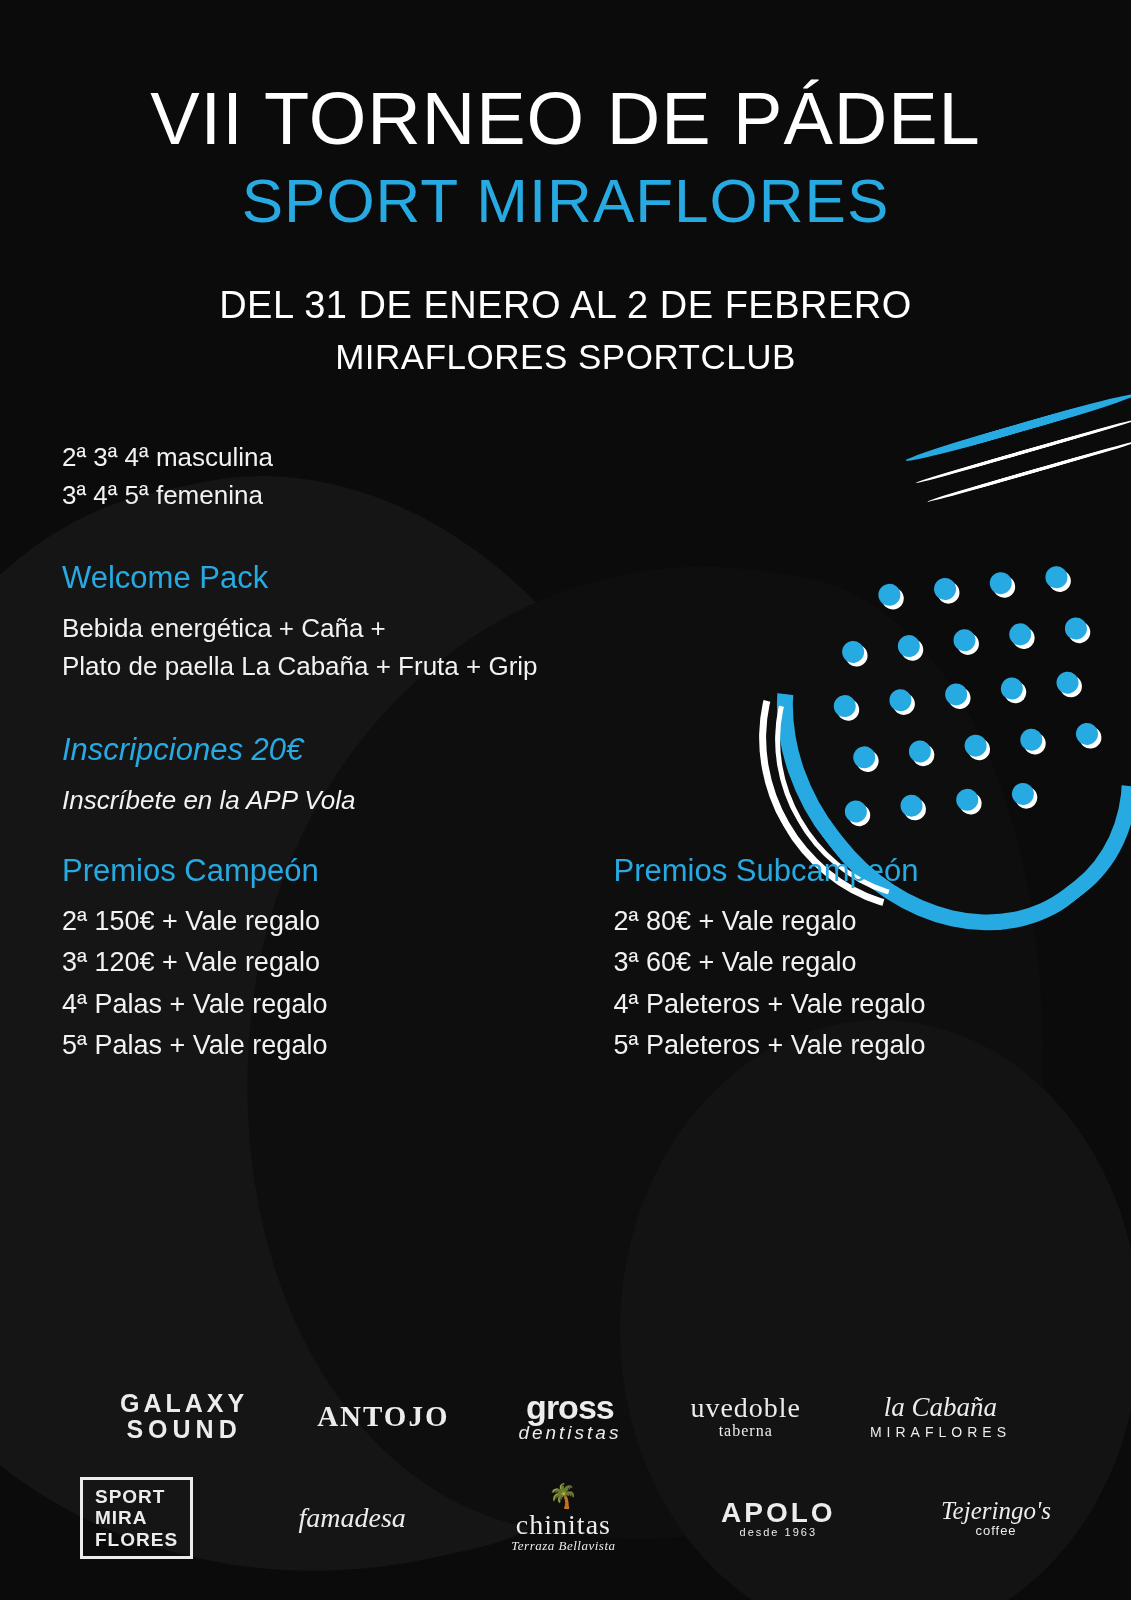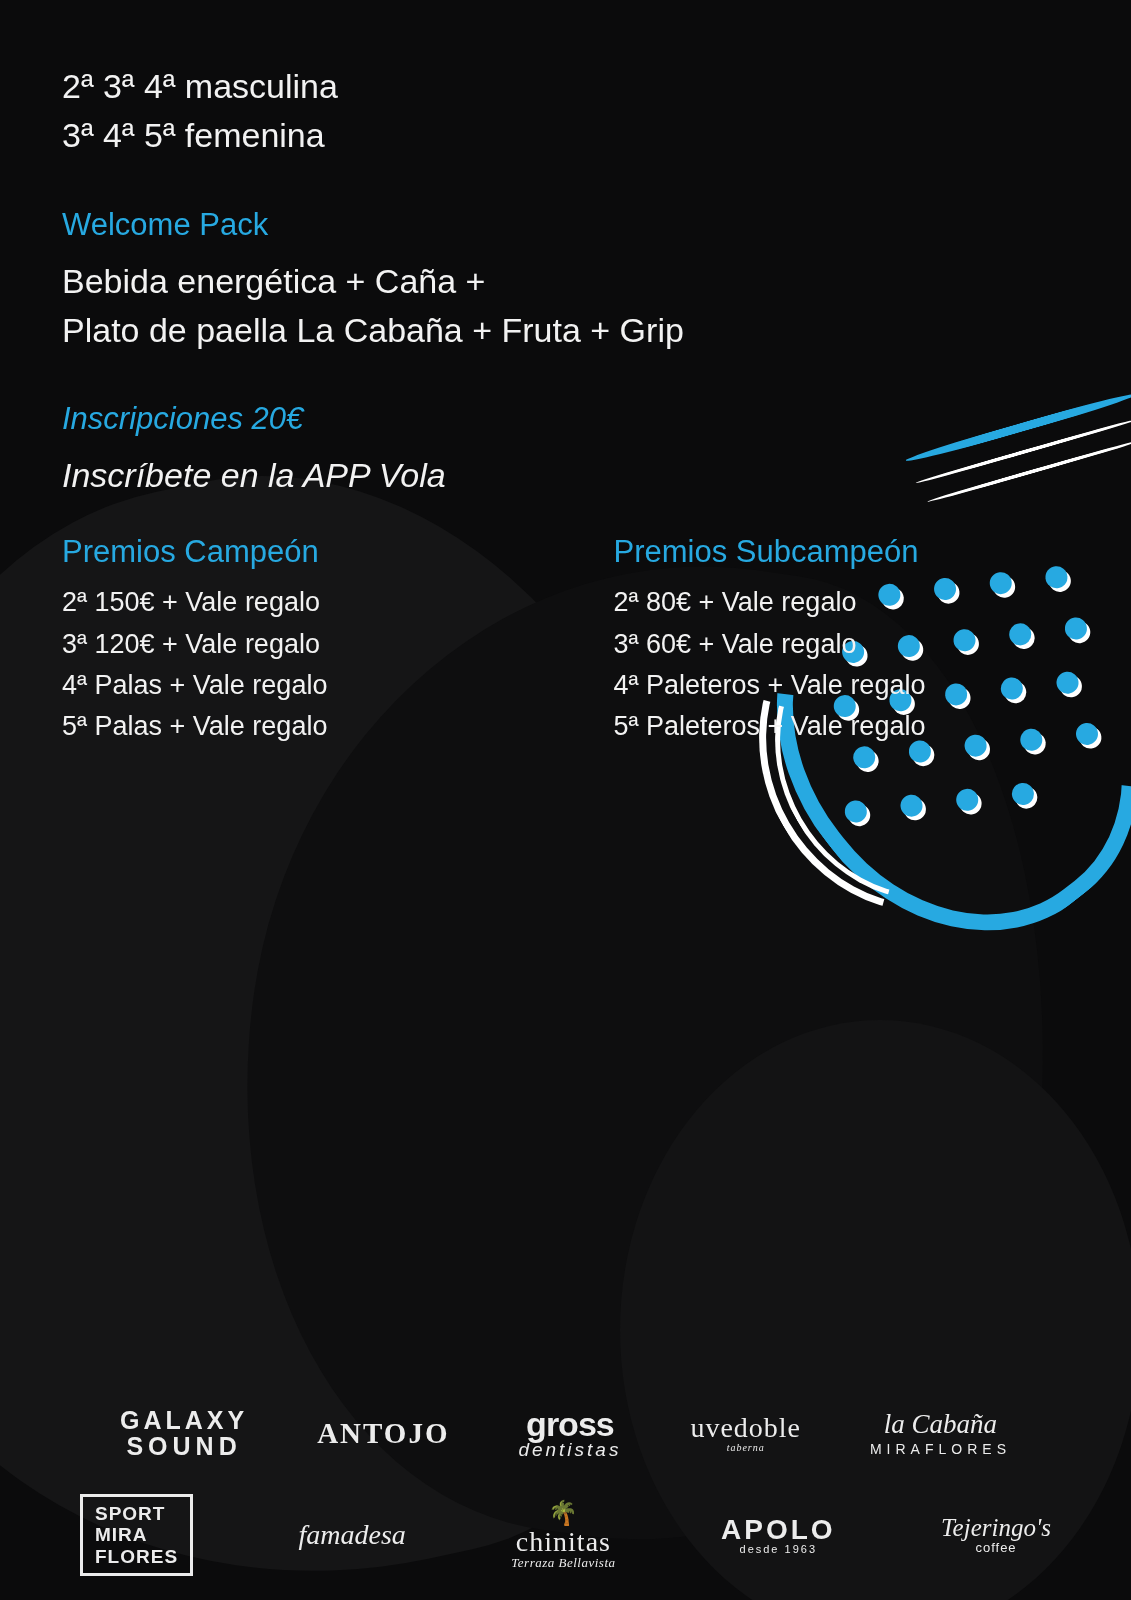--- a/index.html
+++ b/index.html
@@ -146,21 +146,21 @@
     margin-top: 62px;
   }
   .sec-head {
     color: #27a9e1;
     font-size: 31px;
     font-weight: 400;
     margin-bottom: 14px;
   }
   .sec-line {
     color: #f2f2f2;
-    font-size: 34px;
+    font-size: 26px;
     line-height: 1.45;
     font-weight: 400;
   }
   .block { margin-bottom: 46px; }
   .block.tight { margin-bottom: 34px; font-style: italic; }
 
   .prizes {
     position: relative;
     display: flex;
     z-index: 6;
@@ -169,21 +169,21 @@
   }
   .prize-col { width: 50%; }
   .prize-col.right { padding-left: 48px; }
   .prize-col .sec-head { font-size: 31px; margin-bottom: 12px; }
   .prize-col .sec-line { font-size: 27px; line-height: 1.52; }
 
   
   .sponsors {
     position: absolute;
     left: 0; right: 0;
-    bottom: 24px;
+    bottom: 41px;
     z-index: 7;
     padding: 0 80px;
   }
   .sponsor-row {
     display: flex;
     align-items: center;
     justify-content: space-between;
   }
   .sponsor-row.row1 { margin-bottom: 34px; padding: 0 40px; }
   .sponsor {
@@ -191,21 +191,21 @@
     text-align: center;
     line-height: 1.05;
     opacity: 0.92;
   }
   .sp-galaxy { font-size: 25px; letter-spacing: 4px; font-weight: 700; }
   .sp-galaxy .l2 { letter-spacing: 5px; }
   .sp-antojo { font-family: "Liberation Serif", serif; font-size: 29px; letter-spacing: 2px; font-weight: 700; }
   .sp-gross { font-size: 34px; font-weight: 700; letter-spacing: -1px; }
   .sp-gross .sm { display:block; font-size: 19px; font-weight: 400; letter-spacing: 3px; margin-top: -2px; font-style: italic; }
   .sp-uve { font-family: "Liberation Serif", serif; font-size: 28px; font-weight: 400; letter-spacing: 1px; }
-  .sp-uve .sm { display:block; font-size: 10px; font-style: italic; letter-spacing: 1px; }
+  .sp-uve .sm { display:block; font-size: 16px; letter-spacing: 1px; }
   .sp-cabana { font-family: "Liberation Serif", serif; font-style: italic; font-size: 27px; }
   .sp-cabana .sm { display:block; font-style: normal; font-family:"Liberation Sans",sans-serif; font-size: 14px; letter-spacing: 5px; margin-top: 3px; }
 
   .sp-sportmira {
     border: 3px solid #ffffff;
     padding: 6px 12px;
     font-size: 19px;
     font-weight: 700;
     letter-spacing: 1px;
     line-height: 1.12;
@@ -262,20 +262,26 @@
         <div class="hole" style="left: 126px; top: 159px;"></div>
         <div class="hole" style="left: 182px; top: 159px;"></div>
         <div class="hole" style="left: 238px; top: 159px;"></div>
         <div class="hole" style="left: 0px; top: 212px;"></div>
         <div class="hole" style="left: 56px; top: 212px;"></div>
         <div class="hole" style="left: 112px; top: 212px;"></div>
         <div class="hole" style="left: 168px; top: 212px;"></div>
       </div>
   </div>
 
+  <div class="header">
+    <div class="title-main">VII TORNEO DE PÁDEL</div>
+    <div class="title-sub">SPORT MIRAFLORES</div>
+    <div class="date-line">DEL 31 DE ENERO AL 2 DE FEBRERO</div>
+    <div class="venue-line">MIRAFLORES SPORTCLUB</div>
+  </div>
 
   <div class="content">
 
     <div class="block">
       <div class="sec-line">2ª 3ª 4ª masculina</div>
       <div class="sec-line">3ª 4ª 5ª femenina</div>
     </div>
 
     <div class="block">
       <div class="sec-head">Welcome Pack</div>

